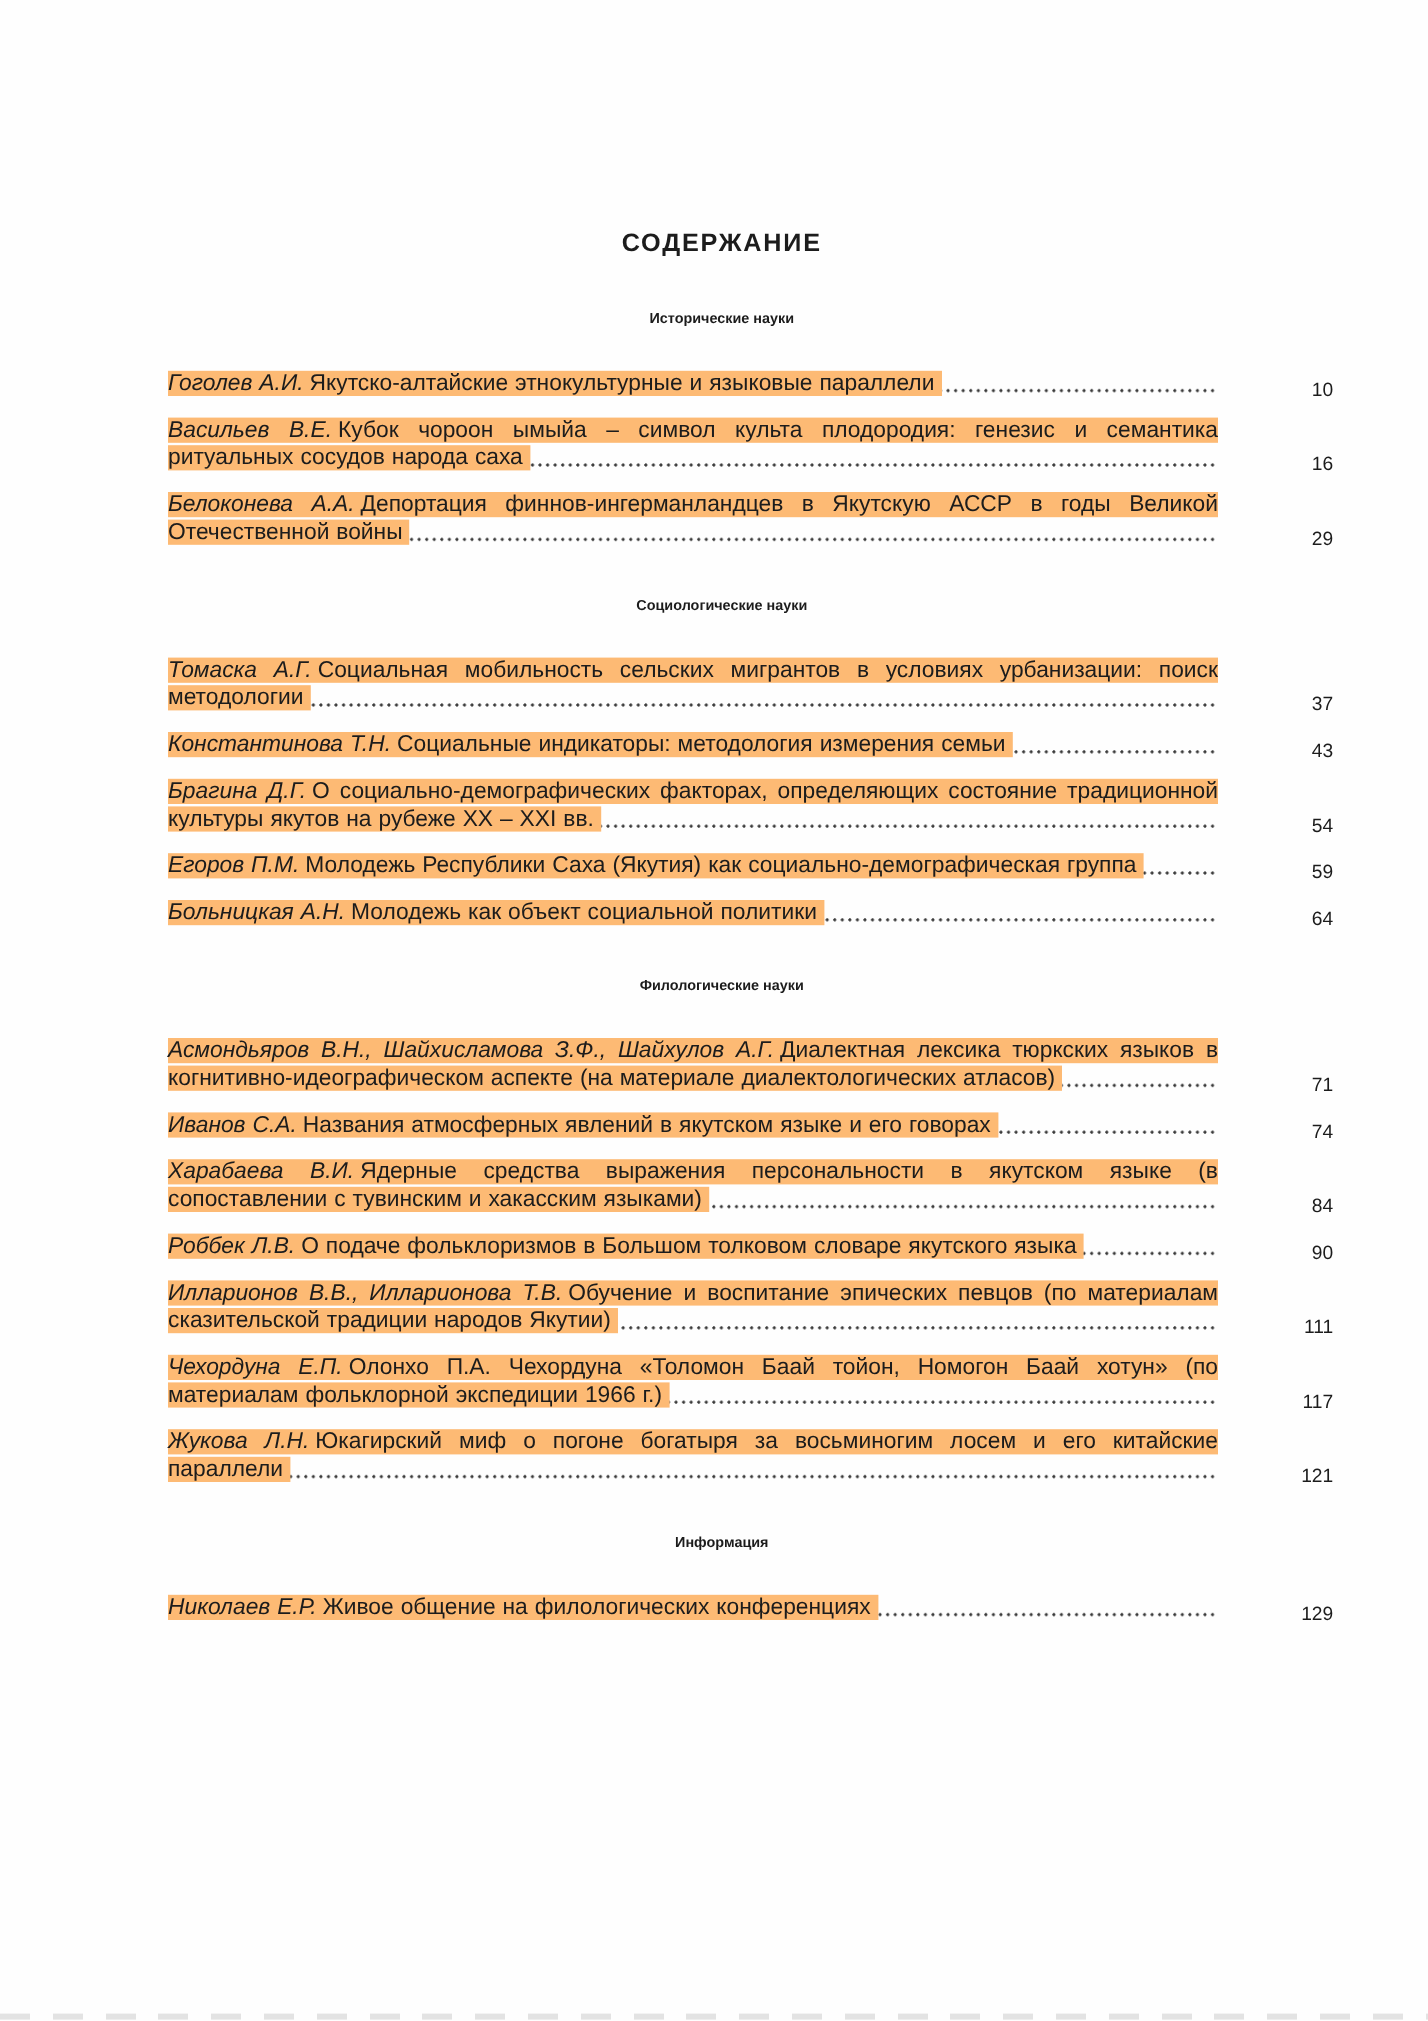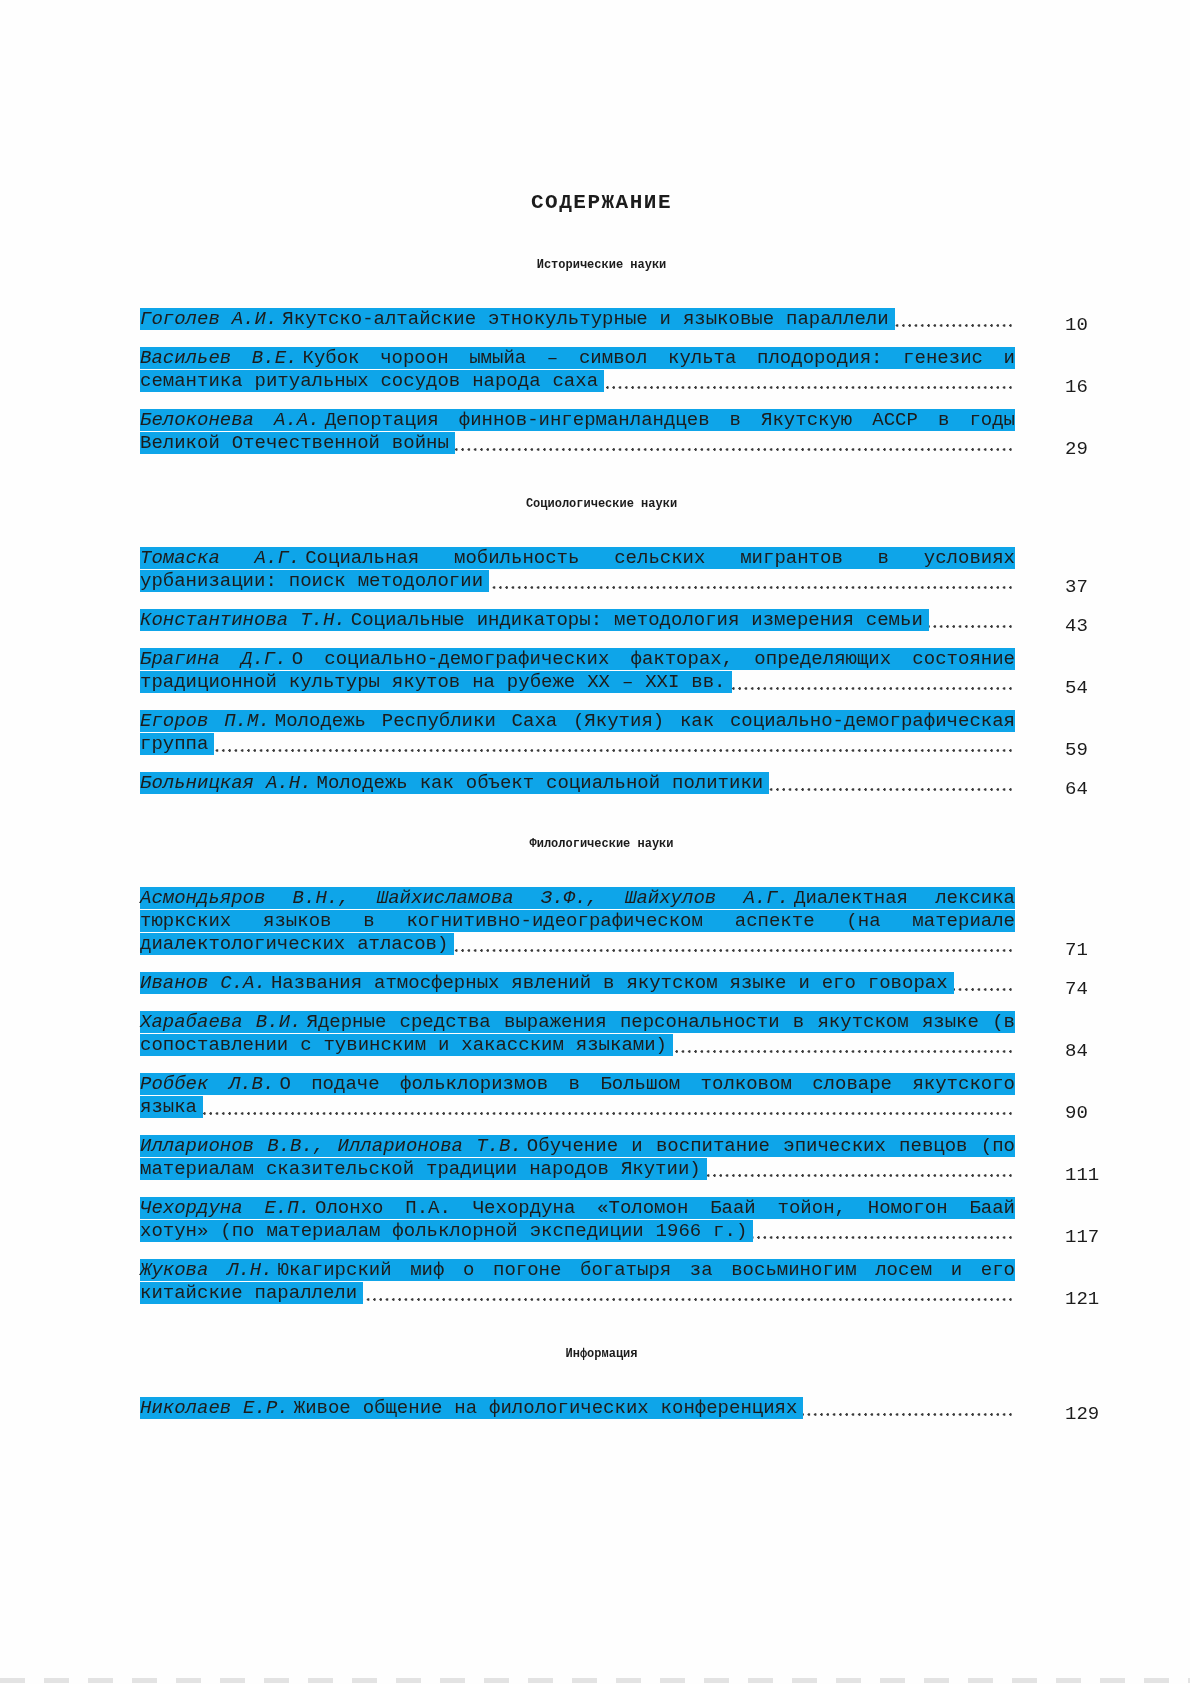--- a/index.html
+++ b/index.html
@@ -2,21 +2,21 @@
 <html><head>
 <meta charset="utf-8">
 <style>
   html, body { margin: 0; padding: 0; background: #ffffff; }
   .page {
     position: relative;
     width: 1190px;
     height: 1684px;
     background: #fefefe;
     overflow: hidden;
-    font-family: Liberation Mono, monospace;
+    font-family: Liberation Sans, sans-serif;
     color: #1c1c1c;
   }
   .content {
     position: absolute;
     left: 140px;
     top: 0;
     width: 923px;
   }
   .doc-title {
     padding-top: 190px;
@@ -55,32 +55,33 @@
     bottom: 4px;
     height: 3px;
     background-image: radial-gradient(circle at 1.5px 1.5px, #3a3a3a 1.05px, rgba(0,0,0,0) 1.5px);
     background-size: 6.3px 3px;
     background-repeat: repeat-x;
     z-index: 0;
   }
   .entry-text {
     position: relative;
     z-index: 1;
-    background: #0ea5e9;
+    background: #fdba74;
     padding-right: 6px;
     margin-top: 26px;
   }
   .entry-authors { font-style: italic; }
   .entry-title { margin-left: 5px; }
   .entry-page {
     position: absolute;
     right: -48px;
     bottom: -6px;            
     width: 46px;
-    font-size: 19px;
+    text-align: right;
+    font-size: 16px;
     line-height: 23px;
   }
   .bottom-edge {
     position: absolute;
     left: 0;
     right: 0;
     bottom: 1px;
     height: 5px;
     background: repeating-linear-gradient(90deg,
       #e3e3e3 0 25px,

